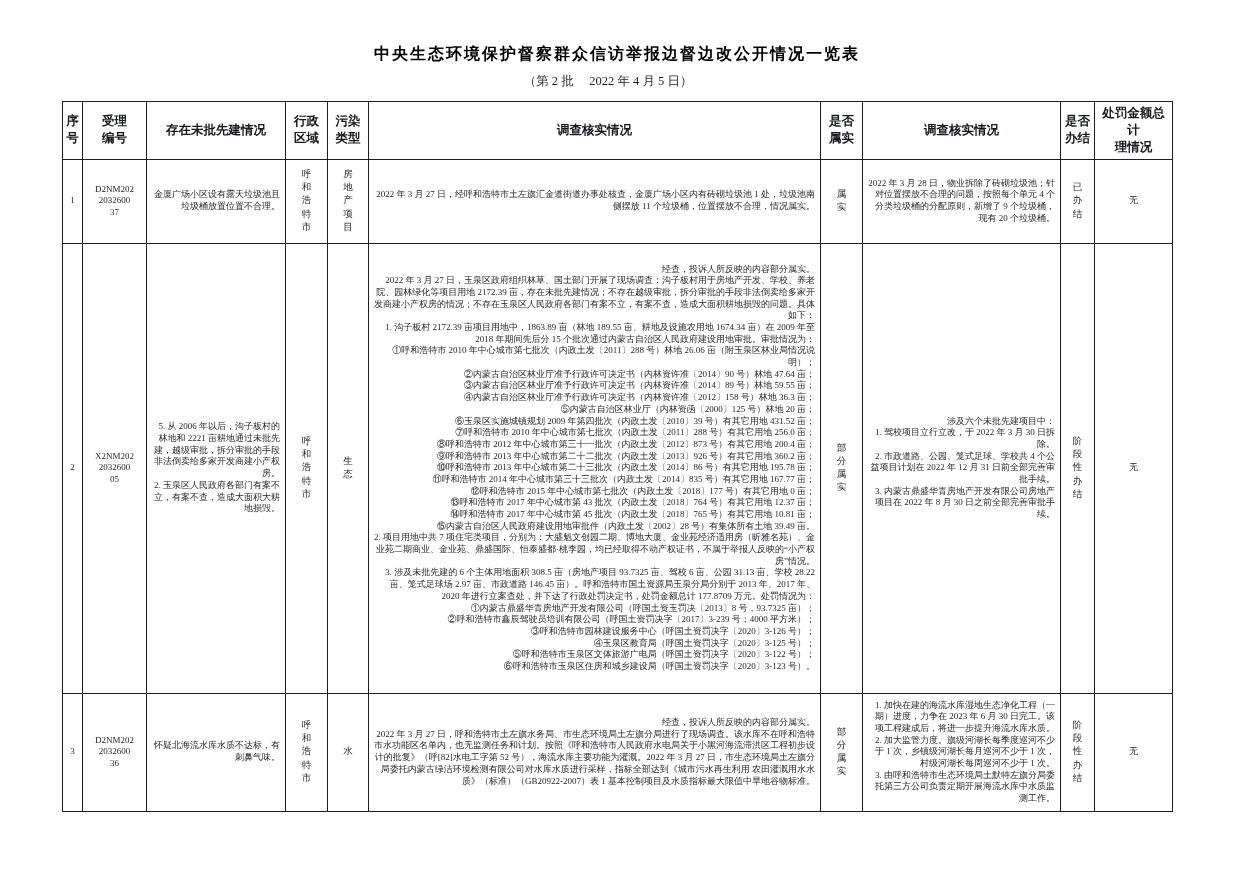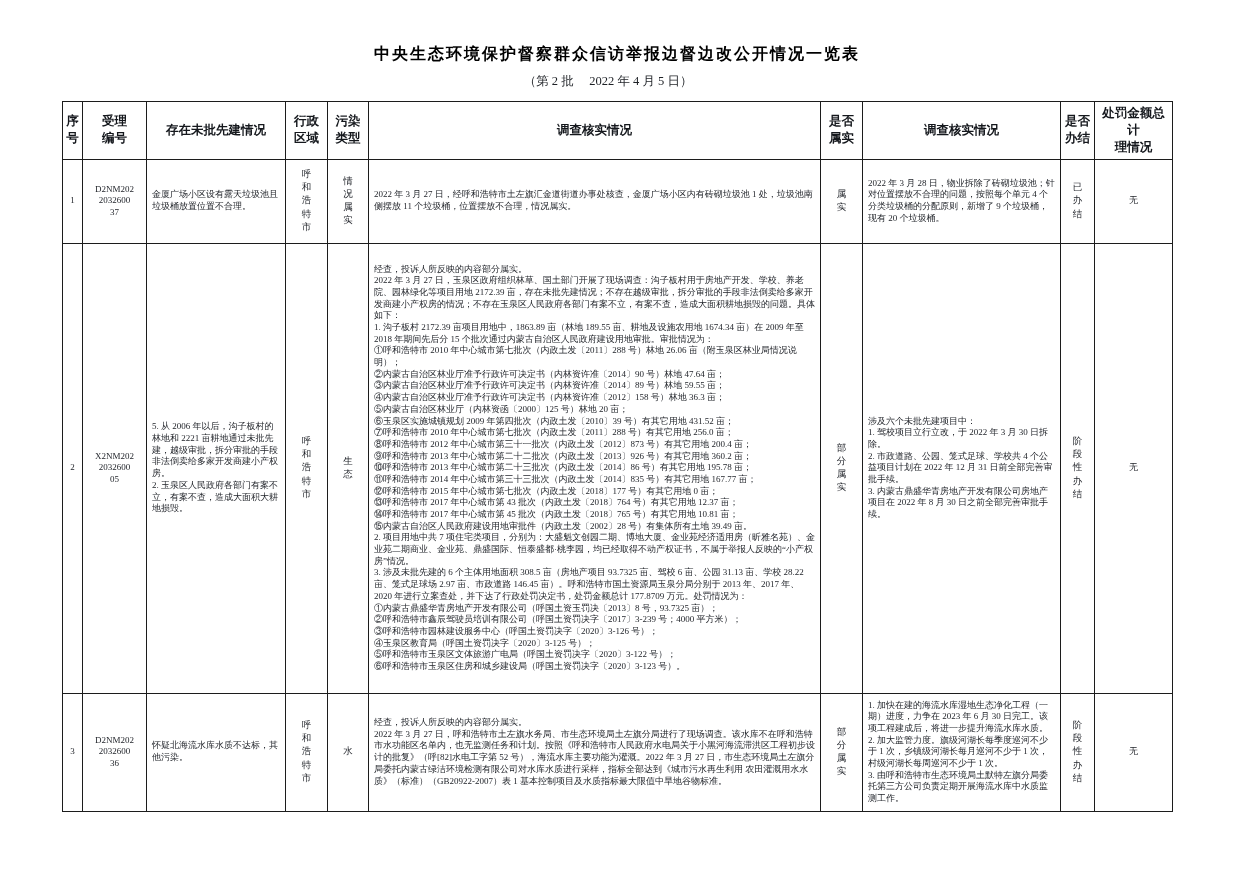--- a/index.html
+++ b/index.html
@@ -51,21 +51,21 @@
     color:#15181d;
   }
   table.report td{
     font-size:9px;
     line-height:1.3;
     padding:3px 5px;
     vertical-align:middle;
     color:#23262c;
   }
   td.c{text-align:center;}
-  td.l{text-align:left;}
+  td.l{text-align:right;}
   .vtext{
     display:inline-block;
     width:1.05em;
     line-height:1.4;
     text-align:center;
     font-size:9.5px;
     word-break:break-all;
   }
   tr.row-1{height:84px;}
   tr.row-2{height:450px;}
@@ -113,21 +113,21 @@
     </tr>
   </thead>
   <tbody>
     <tr class="row-1">
       <td class="c">1</td>
       <td class="c">D2NM202
 2032600
 37</td>
       <td class="l">金厦广场小区设有露天垃圾池且垃圾桶放置位置不合理。</td>
       <td class="c"><span class="vtext">呼和浩特市</span></td>
-      <td class="c"><span class="vtext">情况属实</span></td>
+      <td class="c"><span class="vtext">房地产项目</span></td>
       <td class="l">2022 年 3 月 27 日，经呼和浩特市土左旗汇金道街道办事处核查，金厦广场小区内有砖砌垃圾池 1 处，垃圾池南侧摆放 11 个垃圾桶，位置摆放不合理，情况属实。</td>
       <td class="c"><span class="vtext">属实</span></td>
       <td class="l">2022 年 3 月 28 日，物业拆除了砖砌垃圾池；针对位置摆放不合理的问题，按照每个单元 4 个分类垃圾桶的分配原则，新增了 9 个垃圾桶，现有 20 个垃圾桶。</td>
       <td class="c"><span class="vtext">已办结</span></td>
       <td class="c">无</td>
     </tr>
     <tr class="row-2">
       <td class="c">2</td>
       <td class="c">X2NM202
 2032600
@@ -168,21 +168,21 @@
 2. 市政道路、公园、笼式足球、学校共 4 个公益项目计划在 2022 年 12 月 31 日前全部完善审批手续。
 3. 内蒙古鼎盛华青房地产开发有限公司房地产项目在 2022 年 8 月 30 日之前全部完善审批手续。</td>
       <td class="c"><span class="vtext">阶段性办结</span></td>
       <td class="c">无</td>
     </tr>
     <tr class="row-3">
       <td class="c">3</td>
       <td class="c">D2NM202
 2032600
 36</td>
-      <td class="l">怀疑北海流水库水质不达标，其他污染。</td>
+      <td class="l">怀疑北海流水库水质不达标，有刺鼻气味。</td>
       <td class="c"><span class="vtext">呼和浩特市</span></td>
       <td class="c"><span class="vtext">水</span></td>
       <td class="l">经查，投诉人所反映的内容部分属实。
 2022 年 3 月 27 日，呼和浩特市土左旗水务局、市生态环境局土左旗分局进行了现场调查。该水库不在呼和浩特市水功能区名单内，也无监测任务和计划。按照《呼和浩特市人民政府水电局关于小黑河海流滞洪区工程初步设计的批复》（呼[82]水电工字第 52 号），海流水库主要功能为灌溉。2022 年 3 月 27 日，市生态环境局土左旗分局委托内蒙古绿洁环境检测有限公司对水库水质进行采样，指标全部达到《城市污水再生利用 农田灌溉用水水质》（标准）（GB20922-2007）表 1 基本控制项目及水质指标最大限值中旱地谷物标准。</td>
       <td class="c"><span class="vtext">部分属实</span></td>
       <td class="l">1. 加快在建的海流水库湿地生态净化工程（一期）进度，力争在 2023 年 6 月 30 日完工。该项工程建成后，将进一步提升海流水库水质。
 2. 加大监管力度。旗级河湖长每季度巡河不少于 1 次，乡镇级河湖长每月巡河不少于 1 次，村级河湖长每周巡河不少于 1 次。
 3. 由呼和浩特市生态环境局土默特左旗分局委托第三方公司负责定期开展海流水库中水质监测工作。</td>
       <td class="c"><span class="vtext">阶段性办结</span></td>
       <td class="c">无</td>

